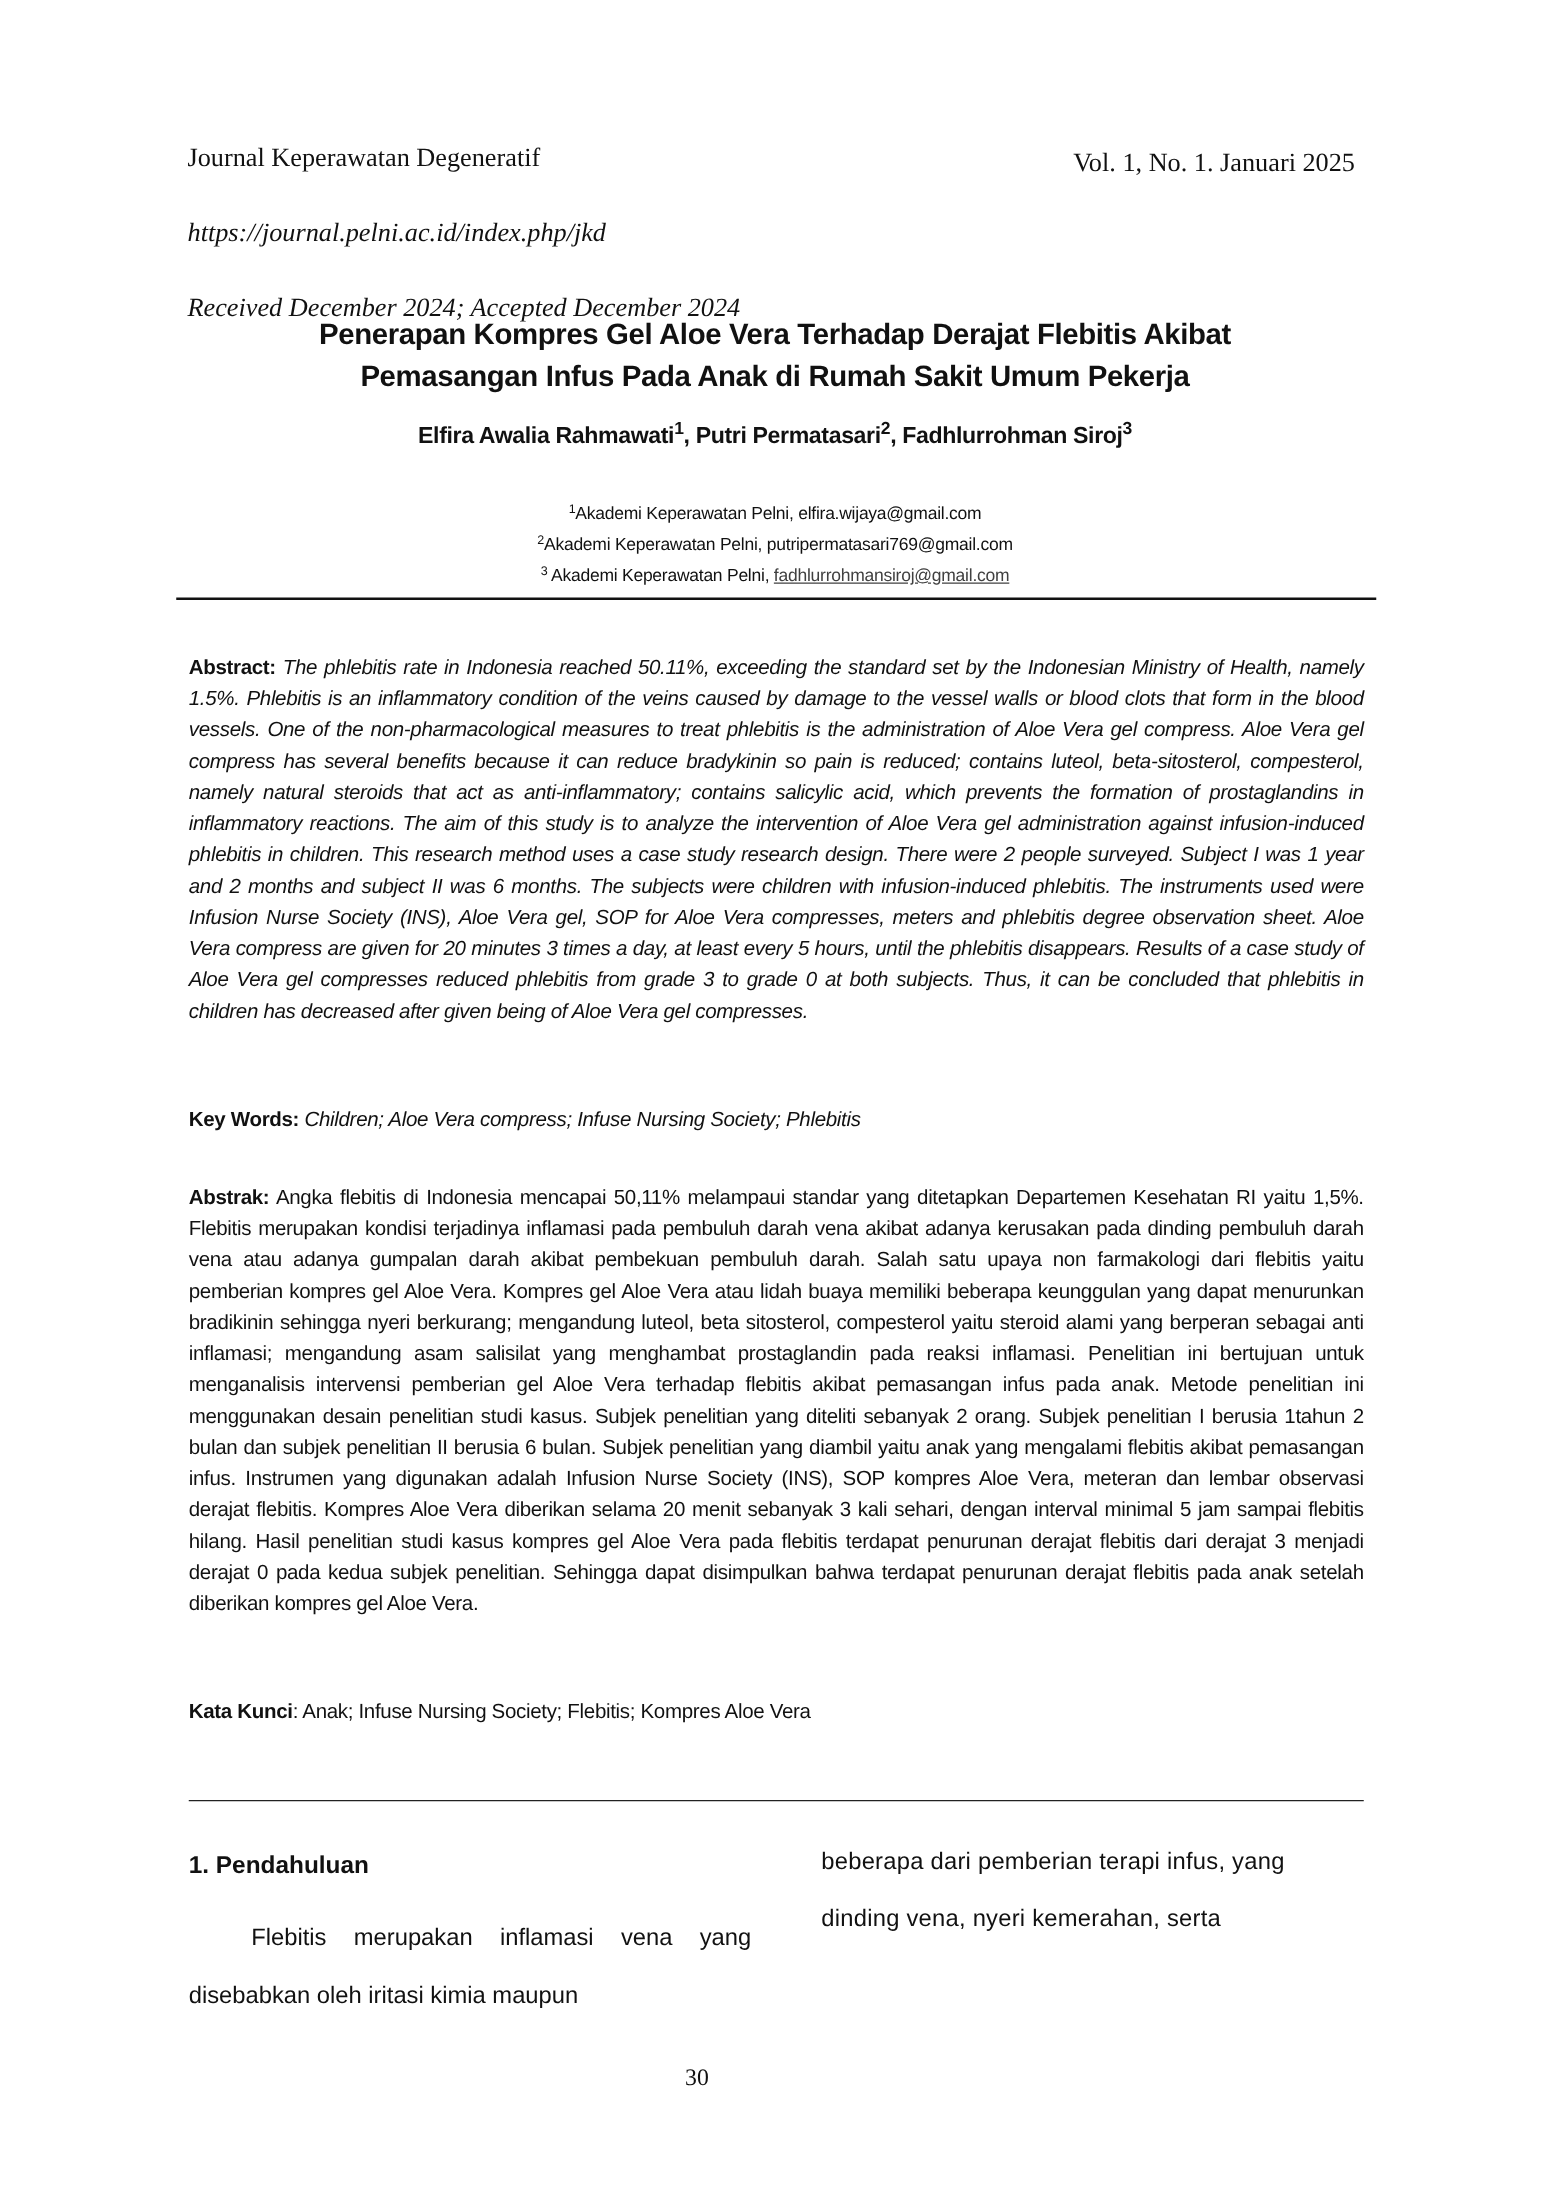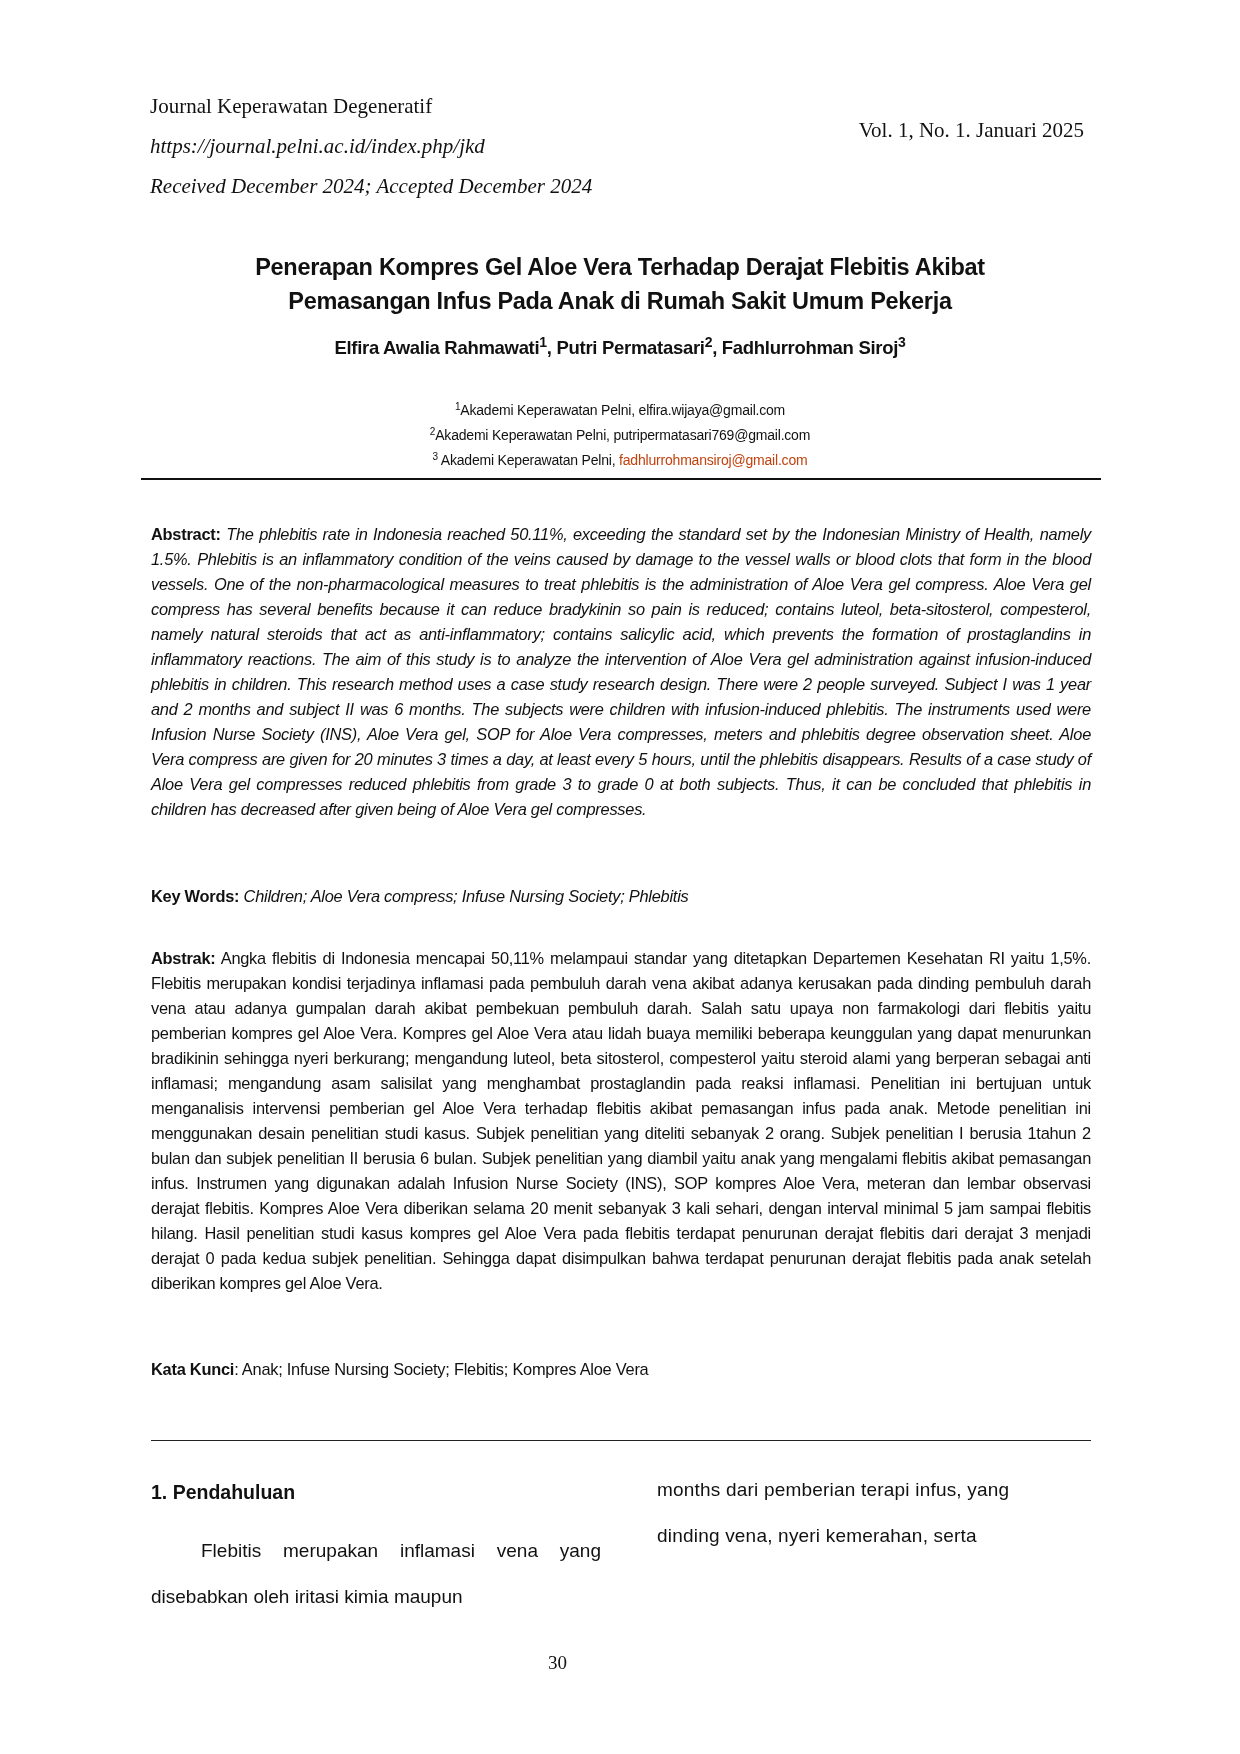--- a/index.html
+++ b/index.html
@@ -1,38 +1,38 @@
 <!DOCTYPE html>
 <html><head>
   <meta charset="utf-8">
   <style>
     html, body { margin: 0; padding: 0; background: #ffffff; }
     body { width: 1240px; height: 1754px; position: relative; overflow: hidden; color: #111; }
     .serif { font-family: "Liberation Serif", "DejaVu Serif", serif; }
     .sans { font-family: "Liberation Sans", "DejaVu Sans", sans-serif; }
 
     .hdr-left { position: absolute; left: 150px; top: 86px; font-size: 21px; line-height: 40px; }
-    .hdr-left .line { display: block; white-space: nowrap; }
+    .hdr-left .line { display: block; white-space: nowrap; margin-top: 20px; }
     .hdr-left .it { font-style: italic; }
     .hdr-right { position: absolute; right: 156px; top: 110px; font-size: 21px; line-height: 40px; text-align: right; }
     .hdr-right .line { display: block; white-space: nowrap; }
 
     .title { position: absolute; left: 150px; width: 940px; top: 250px; text-align: center;
              font-size: 23.5px; font-weight: bold; line-height: 34px; letter-spacing: -0.3px; }
     .title .line { display: block; white-space: nowrap; }
 
     .authors { position: absolute; left: 150px; width: 940px; top: 337px; text-align: center;
                font-size: 18.5px; font-weight: bold; letter-spacing: -0.3px; white-space: nowrap; }
     .authors sup { font-size: 14px; vertical-align: 7px; line-height: 0; }
 
     .affils { position: absolute; left: 150px; width: 940px; top: 398px; text-align: center;
               font-size: 14px; letter-spacing: -0.2px; }
     .affils .line { display: block; height: 25px; line-height: 25px; white-space: nowrap; }
     .affils sup { font-size: 10px; vertical-align: 5px; line-height: 0; }
-    .affils a { color: #c2410c; }
+    .affils a { color: #404040; text-decoration: underline; }
 
     .rule-top { position: absolute; left: 141px; width: 960px; top: 478px; height: 0; border-top: 2.5px solid #111; }
 
     .abstract { position: absolute; left: 151px; width: 940px; top: 522px; font-size: 16.4px; line-height: 25px;
                 text-align: justify; letter-spacing: -0.25px; }
     .abstract .lbl { font-weight: bold; font-style: normal; }
     .abstract .body-it { font-style: italic; }
     .keywords { position: absolute; left: 151px; width: 940px; top: 884px; font-size: 16.4px; line-height: 25px; letter-spacing: -0.25px; }
     .keywords .lbl { font-weight: bold; }
     .keywords .it { font-style: italic; }
@@ -100,17 +100,17 @@
   <span class="lbl">Kata Kunci</span><span>: Anak; Infuse Nursing Society; Flebitis; Kompres Aloe Vera</span>
 </div>
 
 <div class="rule-dash"></div>
 
 <div class="col-left sans">
   <div class="heading">1. Pendahuluan</div>
   <div class="para"><span class="indent"></span><span>Flebitis merupakan inflamasi vena yang disebabkan oleh iritasi kimia maupun</span></div>
 </div>
 <div class="col-right sans">
-  <span class="line">months dari pemberian terapi infus, yang</span>
+  <span class="line">beberapa dari pemberian terapi infus, yang</span>
   <span class="line">dinding  vena,  nyeri  kemerahan,  serta</span>
 </div>
 
 <div class="pageno serif">30</div>
 
 </body></html>

